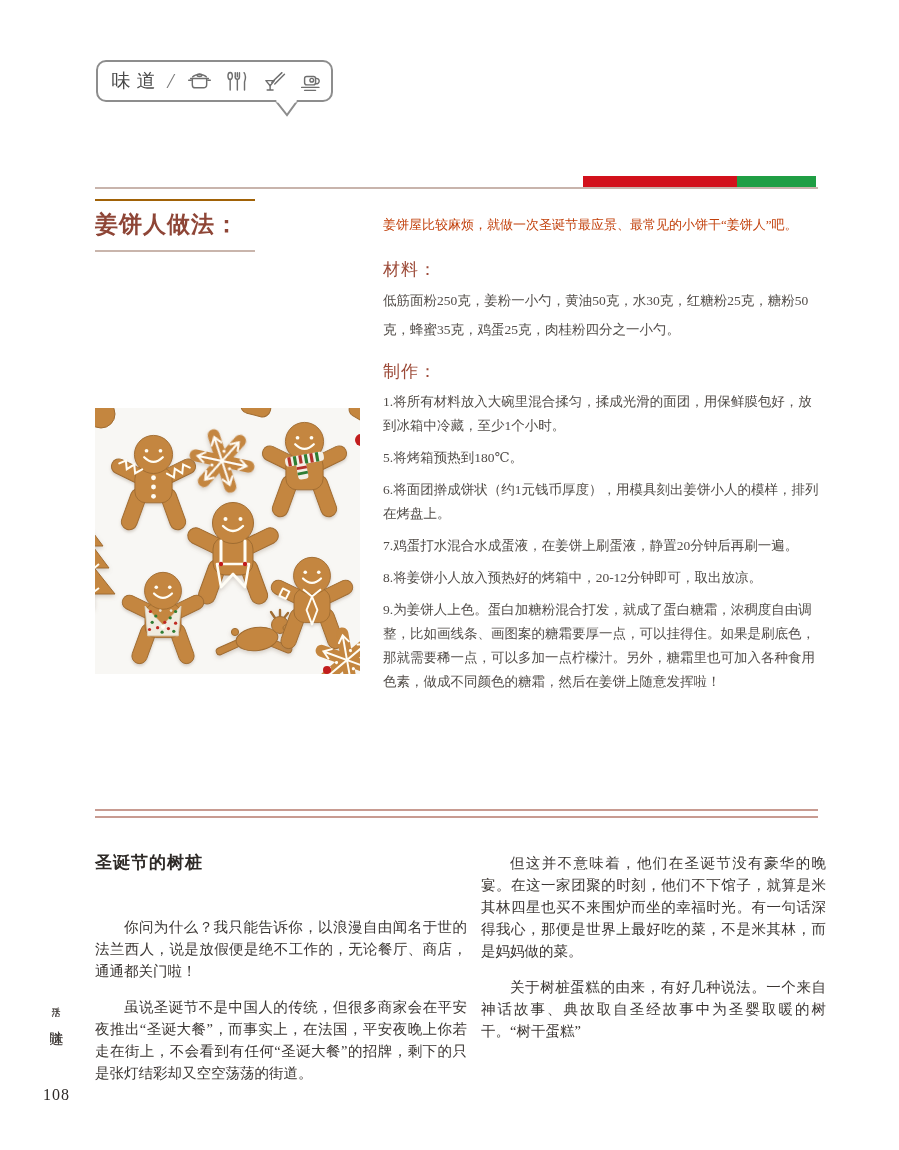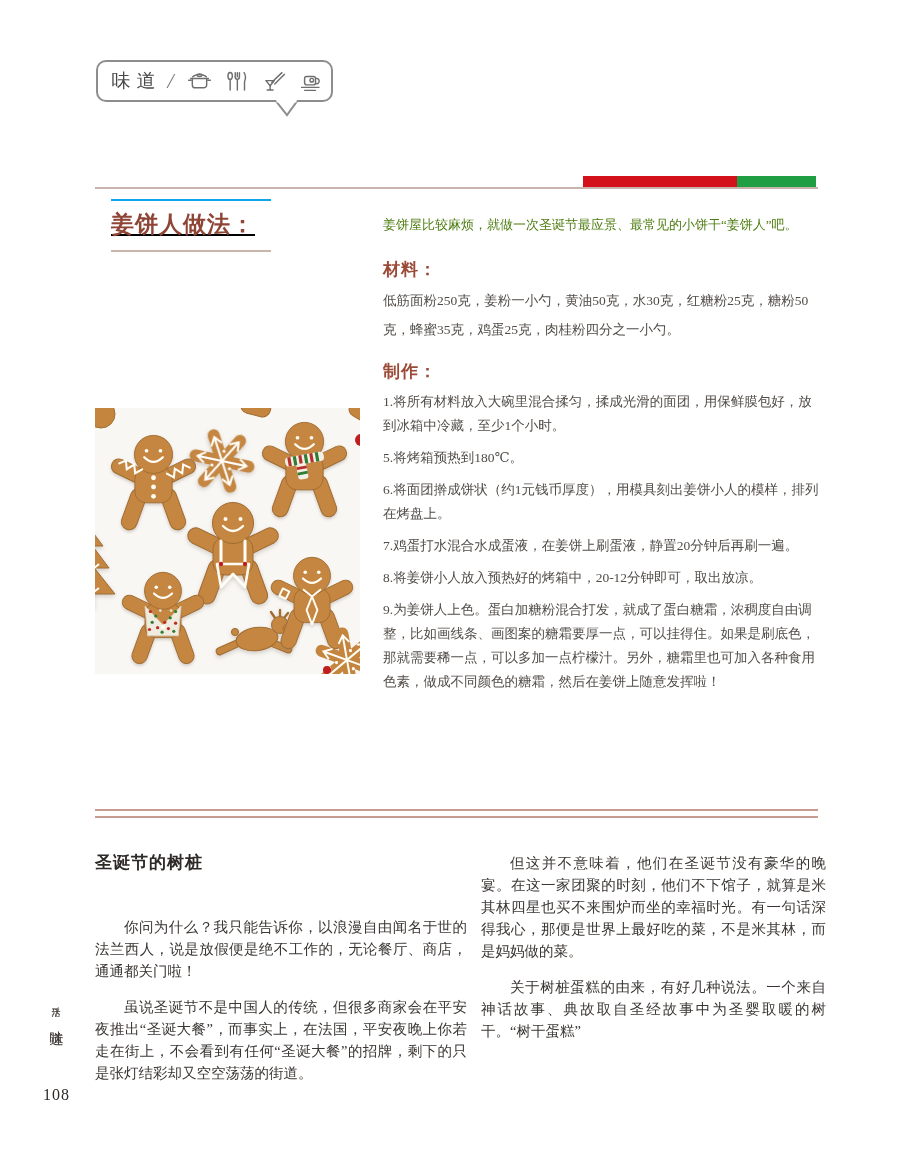--- a/index.html
+++ b/index.html
@@ -20,29 +20,28 @@
   .bubble-label{font-size:19px;color:#4a4a4a;letter-spacing:6px;padding-left:6px;}
   .bubble-sep{font-size:22px;color:#7b7b7b;font-style:italic;margin:0 2px 0 -4px;}
   .bubble .icn{width:27px;height:27px;display:block;}
   .bubble-tail{position:absolute;left:176px;top:38px;width:26px;height:17px;}
   
   .top-rule{position:absolute;left:95px;top:187px;width:723px;height:2px;}
   .block-red{position:absolute;left:583px;top:176px;width:154px;height:11px;}
   .block-green{position:absolute;left:737px;top:176px;width:79px;height:11px;}
   
   .title-box{
-    position:absolute;left:111px;top:199px;width:160px;
-    border-top:2px solid #0ea5e9;border-bottom:2px solid #c9b5ac;
+    position:absolute;left:95px;top:199px;width:160px;
+    border-top:2px solid #a16207;border-bottom:2px solid #c9b5ac;
     padding:8px 0 10px 0;
-    text-decoration:underline;
   }
   .title-box h1{margin:0;font-size:23px;font-weight:bold;color:#8e4536;letter-spacing:1px;}
   
-  .intro{position:absolute;left:383px;top:203px;width:450px;font-size:13px;color:#4d7c0f;white-space:nowrap;}
-  .sec-heading{position:absolute;font-size:17px;font-weight:bold;color:#9c4a38;letter-spacing:1px;margin:0;}
+  .intro{position:absolute;left:383px;top:203px;width:450px;font-size:13px;color:#c2410c;white-space:nowrap;}
+  .sec-heading{position:absolute;font-size:17px;font-weight:normal;color:#9c4a38;letter-spacing:1px;margin:0;}
   .mat-heading{left:383px;top:258px;}
   .mat-body{position:absolute;left:383px;top:286px;width:442px;font-size:13.5px;line-height:29px;color:#514c48;margin:0;}
   .steps-heading{left:383px;top:360px;}
   .steps{position:absolute;left:383px;top:390px;width:442px;}
   .steps p{margin:0 0 8px 0;font-size:13.5px;line-height:24px;color:#514c48;}
   
   .photo{position:absolute;left:95px;top:408px;width:265px;height:266px;}
   .photo svg{display:block;}
   
   .double-rule{

